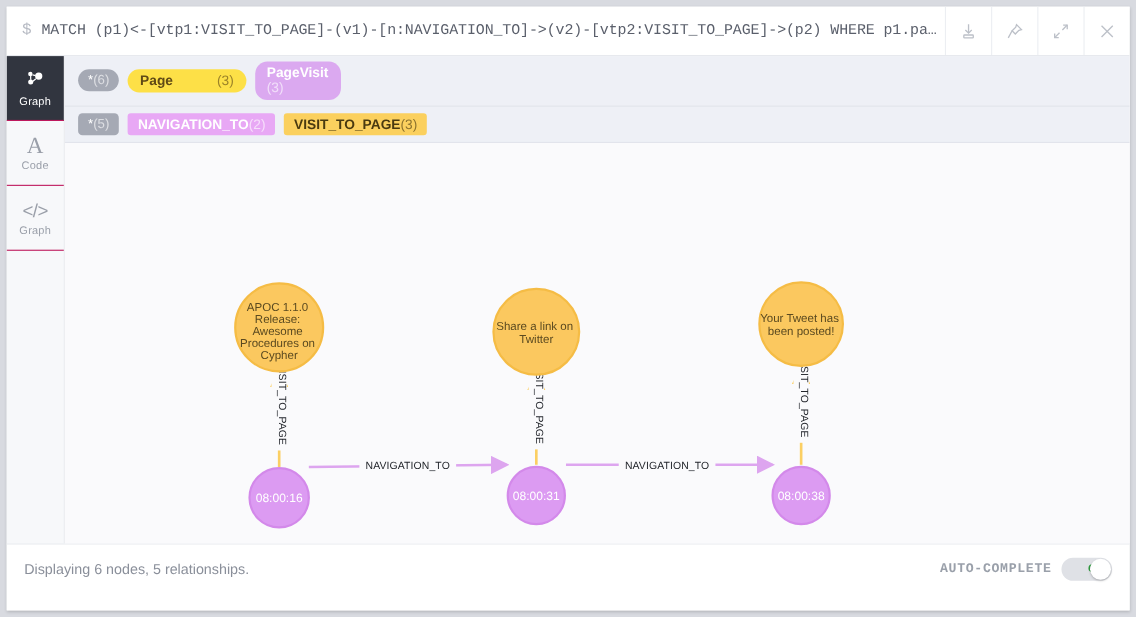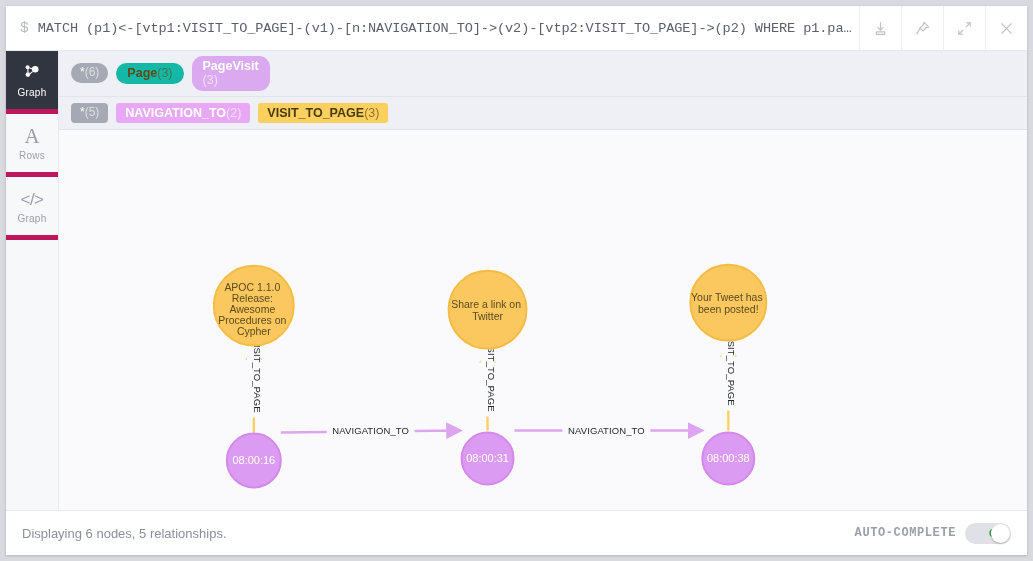--- a/index.html
+++ b/index.html
@@ -96,21 +96,21 @@
     flex-direction: column;
   }
   .side-item {
     height: 58px;
     display: flex;
     flex-direction: column;
     align-items: center;
     justify-content: center;
     gap: 4px;
     cursor: pointer;
-    border-bottom: 5px solid #be185d;
+    border-bottom: 1px solid #be185d;
     color: #9a9fa9;
   }
   .side-item .side-label {
     font-size: 10px;
     letter-spacing: 0.2px;
     line-height: 1;
   }
   .side-item.active {
     background: #31353f;
     color: #ffffff;
@@ -170,23 +170,24 @@
   .chip .chip-count { opacity: 0.62; font-weight: normal; }
   .chip-star {
     background: #a5a9b4;
     color: #ffffff;
     border-radius: 4px;
     padding: 3px 9px;
     font-size: 12px;
   }
   .chip-star.rounded { border-radius: 11px; }
   .chip-page {
-    background: #14b8a6;
+    background: #fde047;
     color: #604a16;
     font-weight: bold;
+    gap: 40px;
   }
   .chip-pagevisit {
     background: #dba9f0;
     color: #ffffff;
     font-weight: bold;
     flex-direction: column;
   }
   .chip-rel-nav {
     background: #e8a8f5;
     color: #ffffff;
@@ -261,21 +262,21 @@
     pointer-events: none;
   }
 
   
   .footer {
     height: 44px;
     min-height: 44px;
     display: flex;
     align-items: center;
     justify-content: space-between;
-    padding: 0 16px 0 16px;
+    padding: 0 16px 16px 16px;
     background: #ffffff;
     border-top: 1px solid #e7e9ee;
   }
   .status-text {
     color: #8a8f9a;
     font-size: 13px;
   }
   .autocomplete {
     display: flex;
     align-items: center;
@@ -372,21 +373,21 @@
               <path d="M7.6 5.0 L10.3 5.8" stroke="#ffffff" stroke-width="1.1"></path>
               <path d="M7.9 10.9 L10.6 8.6" stroke="#ffffff" stroke-width="1.1"></path>
             </svg>
           </span>
           <span class="side-label">Graph</span>
         </div>
 
 
         <div class="side-item">
           <span class="side-glyph glyph-a">A</span>
-          <span class="side-label">Rows</span>
+          <span class="side-label">Code</span>
         </div>
 
         <div class="side-item">
           <span class="side-glyph glyph-code">&lt;/&gt;</span>
           <span class="side-label">Graph</span>
         </div>
       </div>
 
       <div class="content">
 

